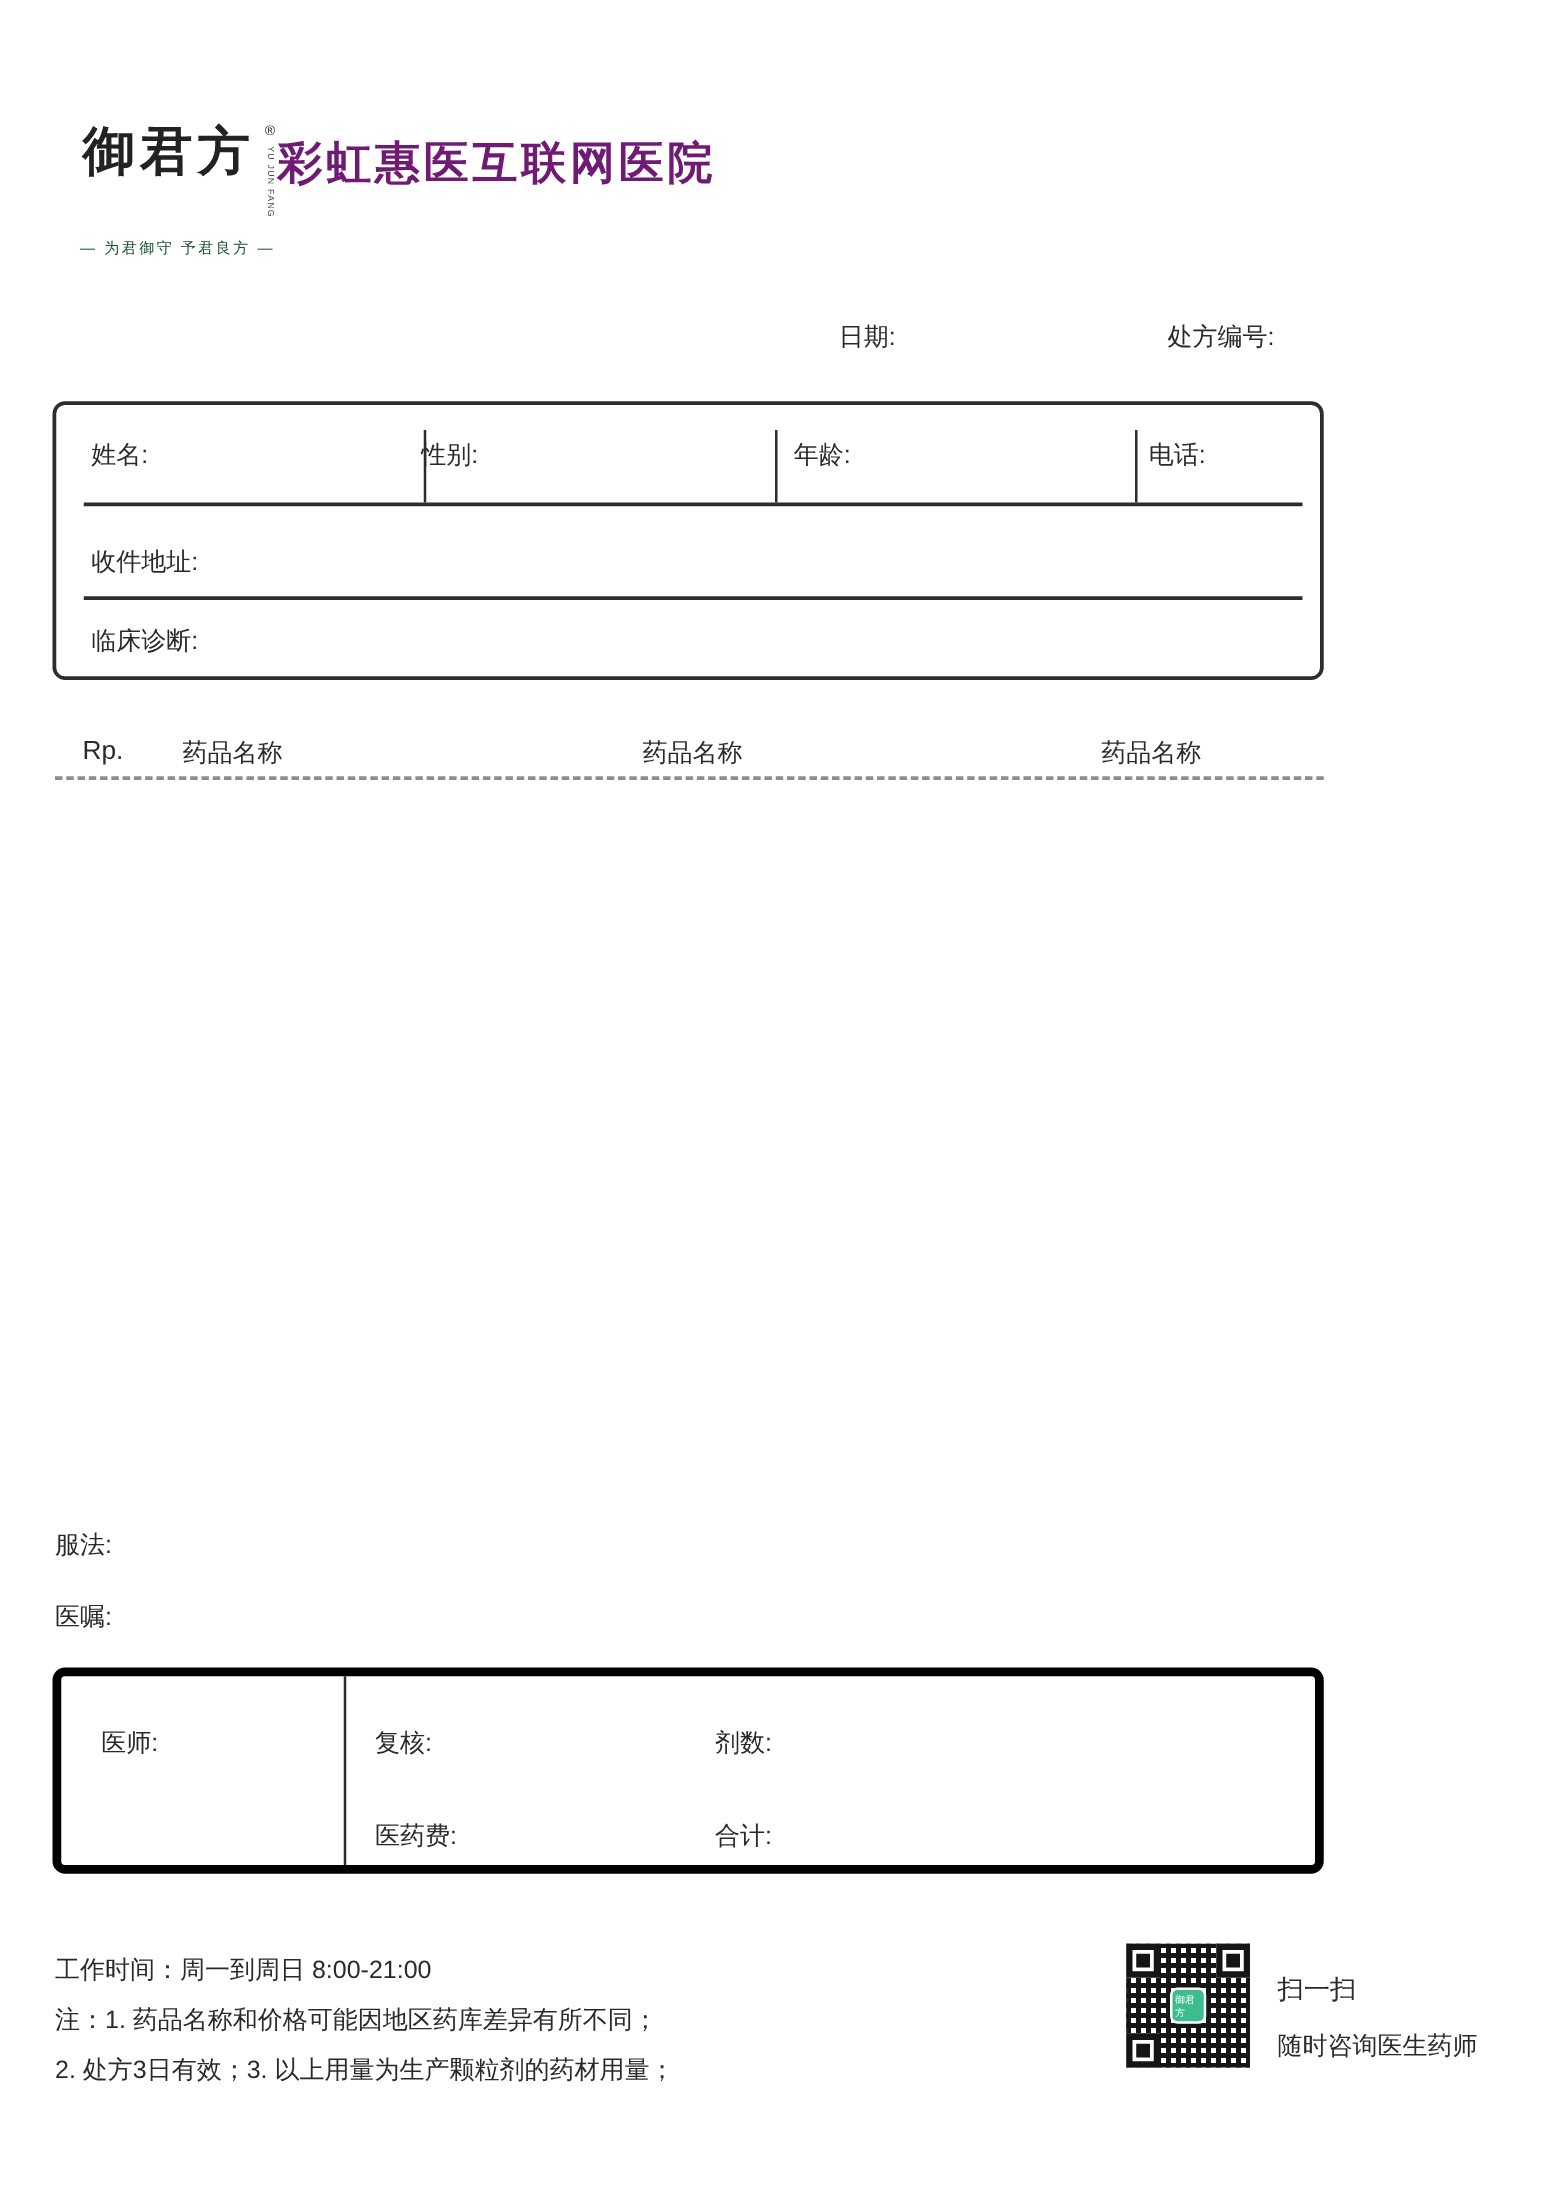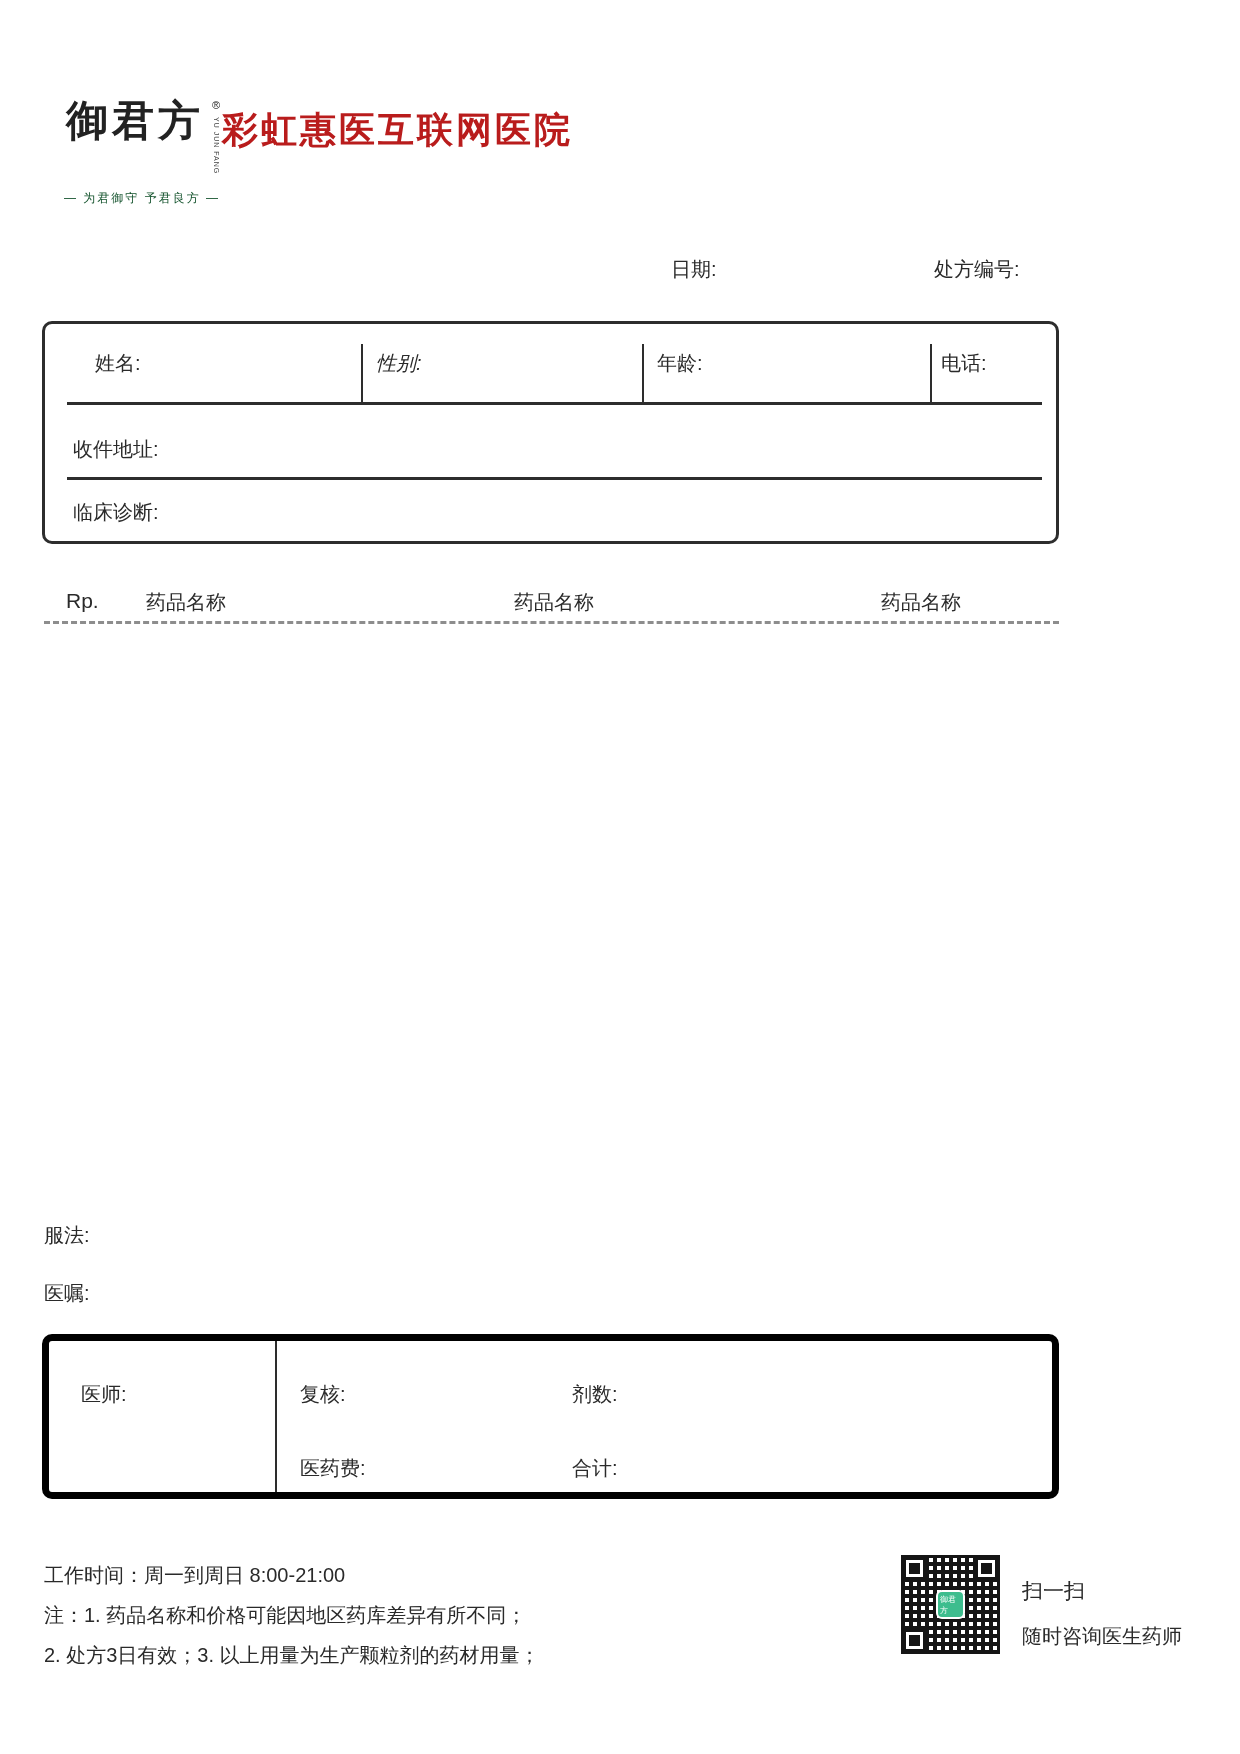--- a/index.html
+++ b/index.html
@@ -27,37 +27,37 @@
     writing-mode:vertical-rl; text-orientation:mixed;
     font-size:7px; letter-spacing:1px; color:#444; margin-top:2px;
     font-family:"Liberation Sans",sans-serif;
   }
   .logo-tagline {
     margin-top:8px; font-size:12px; letter-spacing:2px; color:#14532d;
     white-space:nowrap;
   }
   .hospital-name {
     position:absolute; left:216px; top:100px;
-    font-size:36px; font-weight:900; letter-spacing:3px; color:#b91c1c;
+    font-size:36px; font-weight:900; letter-spacing:3px; color:#701a75;
   }
 
   
   .notice     { position:absolute; left:38px;  top:250px; font-size:20px; }
   .date-label { position:absolute; left:665px; top:250px; font-size:20px; }
   .rxno-label { position:absolute; left:928px; top:250px; font-size:20px; }
 
   
   .patient-box {
     position:absolute; left:38px; top:317px; width:1017px; height:223px;
     border:3px solid #2d2d2d; border-radius:10px; background:#fff;
   }
-  .p-row1 { position:absolute; left:0; top:0; width:100%; height:78px;margin-left:22px; }
+  .p-row1 { position:absolute; left:0; top:0; width:100%; height:78px; }
   .p-cell { position:absolute; top:0; height:78px; display:flex; align-items:center; font-size:20px; }
   .p-cell.c1 { left:26px; }
-  .p-cell.c2 { left:307px;font-style:italic; }
+  .p-cell.c2 { left:290px; }
   .p-cell.c3 { left:588px; }
   .p-cell.c4 { left:872px; }
   .vdiv { position:absolute; top:20px; height:58px; width:0; border-left:2.5px solid #2d2d2d; }
   .vdiv.d1 { left:294px; } .vdiv.d2 { left:575px; } .vdiv.d3 { left:863px; }
   .hline { position:absolute; left:22px; right:14px; height:0; border-top:3px solid #2d2d2d; }
   .hline.h1 { top:78px; } .hline.h2 { top:153px; }
   .p-row2 { position:absolute; left:26px; top:78px;  height:64px; display:flex; align-items:center; font-size:20px;margin-top:15px; }
   .p-row3 { position:absolute; left:26px; top:153px; height:70px; display:flex; align-items:center; font-size:20px; }
 
   

